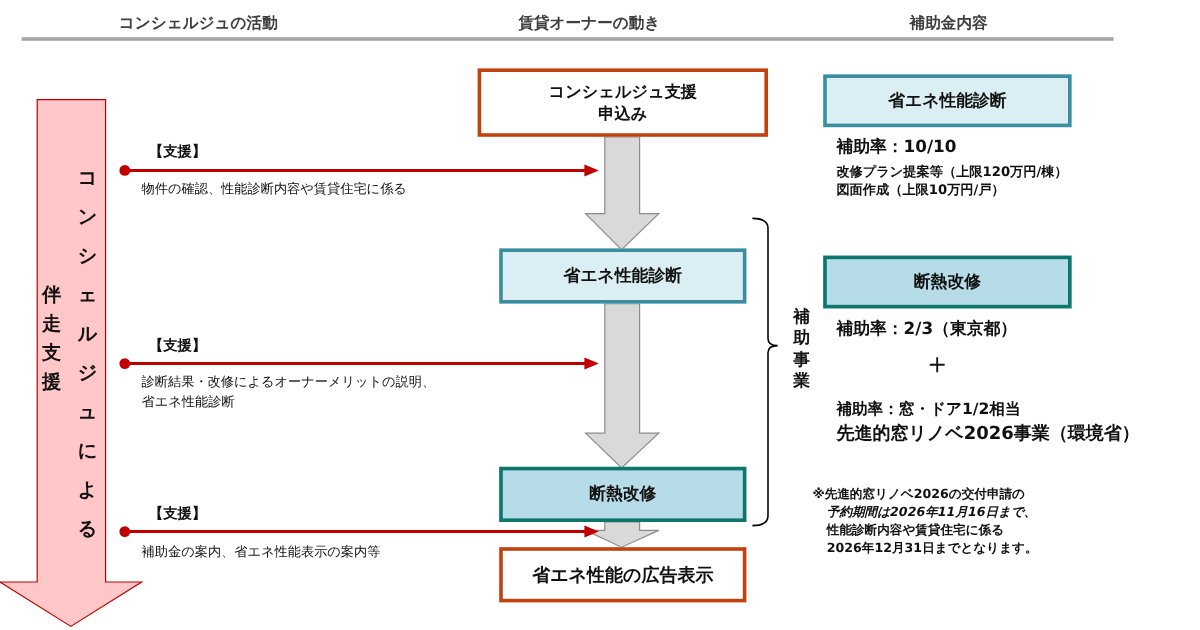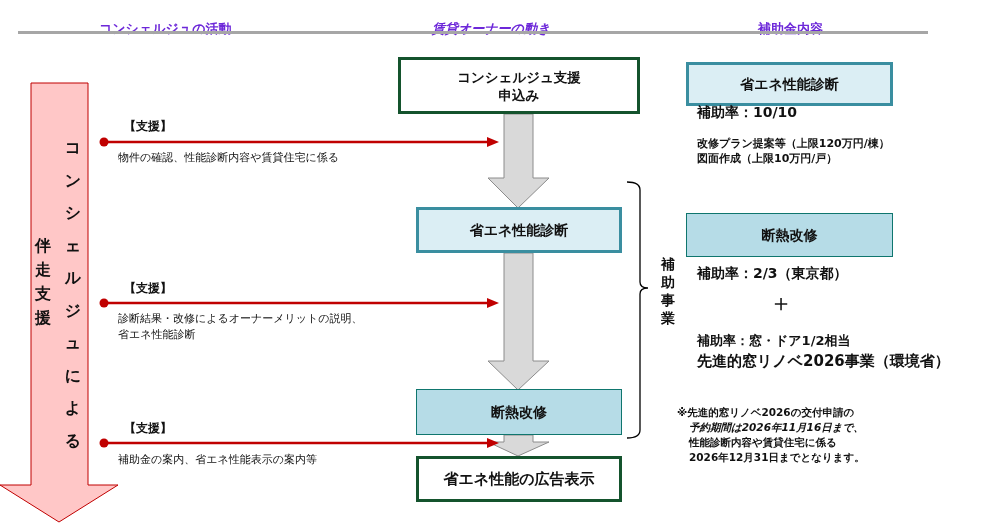--- a/index.html
+++ b/index.html
@@ -1,37 +1,37 @@
 <!DOCTYPE html>
 <html><head>
 <meta charset="utf-8">
 <style>
   html, body { margin:0; padding:0; background:#ffffff; }
   body { width:1000px; height:525px; position:relative; overflow:hidden;
          font-family:"DejaVu Sans", "Liberation Sans", sans-serif; color:#111; }
   .abs { position:absolute; }
-  .hdr { position:absolute; top:20px; font-size:13px; font-weight:bold; color:#6d28d9; white-space:nowrap; }
+  .hdr { position:absolute; top:10px; font-size:13px; font-weight:bold; color:#404040; white-space:nowrap; }
   .hline { position:absolute; left:18px; top:31px; width:910px; height:3px; background:#a6a6a6; }
   svg.layer { position:absolute; left:0; top:0; }
   .vtext { position:absolute; font-weight:bold; font-size:16px; line-height:24px; text-align:center; width:20px; }
   .label { position:absolute; font-size:12px; font-weight:bold; white-space:nowrap; }
   .desc { position:absolute; font-size:11px; line-height:16px; white-space:nowrap; }
   .box { position:absolute; box-sizing:border-box; display:flex; align-items:center; justify-content:center;
          text-align:center; font-weight:bold; font-size:14px; line-height:18px; }
-  .box.plain { background:#fff; border:3px solid #14532d; }
+  .box.plain { background:#fff; border:3px solid #c2410c; }
   .box.teal1 { background:#dbeef4; border:3px solid #3a8ea0; }
-  .box.teal2 { background:#b6dce7; border:1px solid #0f766e; }
+  .box.teal2 { background:#b6dce7; border:3px solid #0f766e; }
   .rtext { position:absolute; font-weight:bold; white-space:nowrap; }
   .vsmall { position:absolute; font-size:14px; font-weight:bold; line-height:18px; width:16px; text-align:center; }
 </style>
 </head>
 <body>
 
 <div class="hdr" style="left:99px;">コンシェルジュの活動</div>
-<div class="hdr" style="left:432px;font-style:italic;">賃貸オーナーの動き</div>
+<div class="hdr" style="left:432px;">賃貸オーナーの動き</div>
 <div class="hdr" style="left:758px;">補助金内容</div>
 <div class="hline"></div>
 
 <svg class="layer" width="1000" height="525" viewBox="0 0 1000 525">
 
   <polygon points="31,83 88,83 88,485 118,485 59,522 0,485 31,485" fill="#ffc7c7" stroke="#c00000" stroke-width="1"></polygon>
 
   <polygon points="504,114 533,114 533,178 549,178 518,208 488,178 504,178" fill="#d9d9d9" stroke="#8c8c8c" stroke-width="1"></polygon>
   <polygon points="504,253 533,253 533,361 549,361 518,390 488,361 504,361" fill="#d9d9d9" stroke="#8c8c8c" stroke-width="1"></polygon>
   <polygon points="504,435 533,435 533,442 549,442 518,456 488,442 504,442" fill="#d9d9d9" stroke="#8c8c8c" stroke-width="1"></polygon>
@@ -107,21 +107,21 @@
 <div class="abs" style="left:660px; top:255px;">
   <div class="vsmall" style="position:static;">補</div>
   <div class="vsmall" style="position:static;">助</div>
   <div class="vsmall" style="position:static;">事</div>
   <div class="vsmall" style="position:static;">業</div>
 </div>
 
 <div class="box teal1" style="left:686px; top:62px; width:207px; height:44px; font-size:14px;">
   <span>省エネ性能診断</span>
 </div>
-<div class="rtext" style="left:697px; top:104px; font-size:14px;">補助率：10/10</div>
+<div class="rtext" style="left:697px; top:114px; font-size:14px;">補助率：10/10</div>
 <div class="rtext" style="left:697px; top:136px; font-size:11px; line-height:15px;">
   <div>改修プラン提案等（上限120万円/棟）</div>
   <div>図面作成（上限10万円/戸）</div>
 </div>
 
 <div class="box teal2" style="left:686px; top:213px; width:207px; height:44px; font-size:14px;">
   <span>断熱改修</span>
 </div>
 <div class="rtext" style="left:697px; top:265px; font-size:14px;">補助率：2/3（東京都）</div>
 <div class="rtext" style="left:769px; top:290px; font-size:24px; font-weight:normal; line-height:26px;">＋</div>

